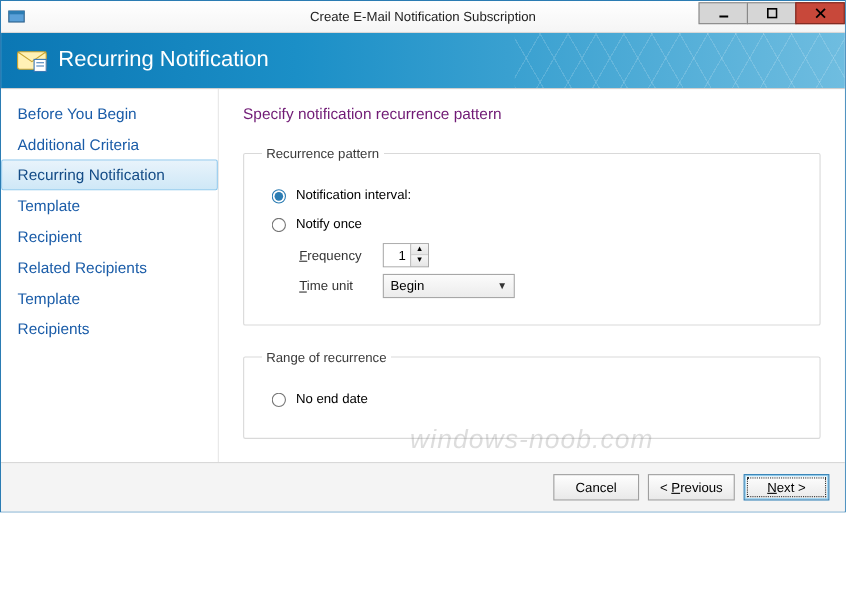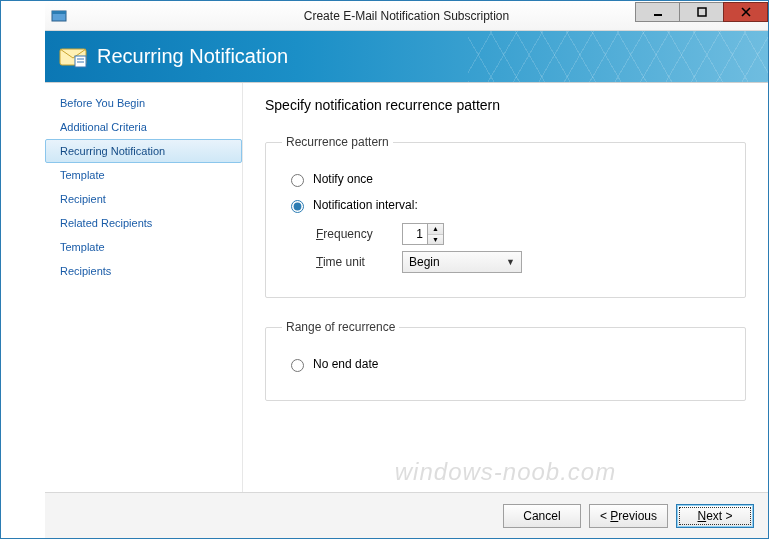--- a/index.html
+++ b/index.html
@@ -5,26 +5,25 @@
   * { box-sizing: border-box; }
   body {
     margin: 0;
     padding: 0;
     font-family: "Segoe UI", Tahoma, sans-serif;
     font-size: 12px;
     background: #fff;
   }
   .window {
     width: 769px;
-    height: 539px;
+    height: 466px;
     border: 1px solid #2b7cb3;
     background: #fff;
     display: flex;
     flex-direction: column;
-    padding-left: 44px;
   }
   
   .titlebar {
     height: 30px;
     background: linear-gradient(#fff, #f5f5f5);
     border-bottom: 1px solid #d8d8d8;
     display: flex;
     align-items: center;
     position: relative;
   }
@@ -101,38 +100,38 @@
     background: #fff;
   }
   .sidebar {
     width: 198px;
     border-right: 1px solid #e7e7e7;
     padding-top: 8px;
   }
   .navitem {
     padding: 5px 12px 5px 14px;
     color: #1a5ca8;
-    font-size: 11px;
+    font-size: 14px;
     cursor: default;
     border: 1px solid transparent;
   }
   .navitem.active {
     background: linear-gradient(#e8f3fb, #cfe8f7);
     border: 1px solid #8bc6ec;
     border-radius: 2px;
     color: #134b86;
   }
 
   .content {
     flex: 1;
     padding: 14px 22px 10px 22px;
     position: relative;
   }
   .pageheading {
-    color: #000000;
+    color: #701a75;
     font-size: 14px;
     margin-bottom: 22px;
   }
 
   fieldset.group {
     border: 1px solid #d9d9d9;
     border-radius: 2px;
     margin: 15px 0 22px 0;
     padding: 16px 16px 18px 16px;
   }
@@ -144,21 +143,21 @@
   .opt {
     display: flex;
     align-items: center;
     gap: 6px;
     margin: 6px 0 10px 4px;
   }
   input[type=radio] { accent-color: #2b7cb3; }
   .subrow {
     display: flex;
     align-items: center;
-    gap: 18px;
+    gap: 8px;
     margin: 6px 0 6px 34px;
   }
   .sublabel {
     width: 68px;
     color: #333;
   }
   .sublabel .u { text-decoration: underline; }
   .lbl .u { text-decoration: underline; }
 
   .spinner {
@@ -307,27 +306,27 @@
       <div class="navitem">Recipients</div>
     </div>
 
     <div class="content">
       <div class="pageheading">Specify notification recurrence pattern</div>
 
       <fieldset class="group">
         <legend>Recurrence pattern</legend>
 
         <div class="opt">
+          <input type="radio" name="recur" checked="" style="">
+          <span class="lbl"><span>Notification interval:</span></span>
+        </div>
+
+        <div class="opt">
           <input type="radio" name="recur" style="">
           <span class="lbl"><span>Notify once</span></span>
-        </div>
-
-        <div class="opt">
-          <input type="radio" name="recur" checked="" style="">
-          <span class="lbl"><span>Notification interval:</span></span>
         </div>
 
         <div class="subrow">
           <span class="sublabel"><span class="u">F</span>requency</span>
           <span class="spinner">
             <input class="val" value="1" style="">
             <span class="arrows">
               <span class="arrow">▲</span>
               <span class="arrow">▼</span>
             </span>

